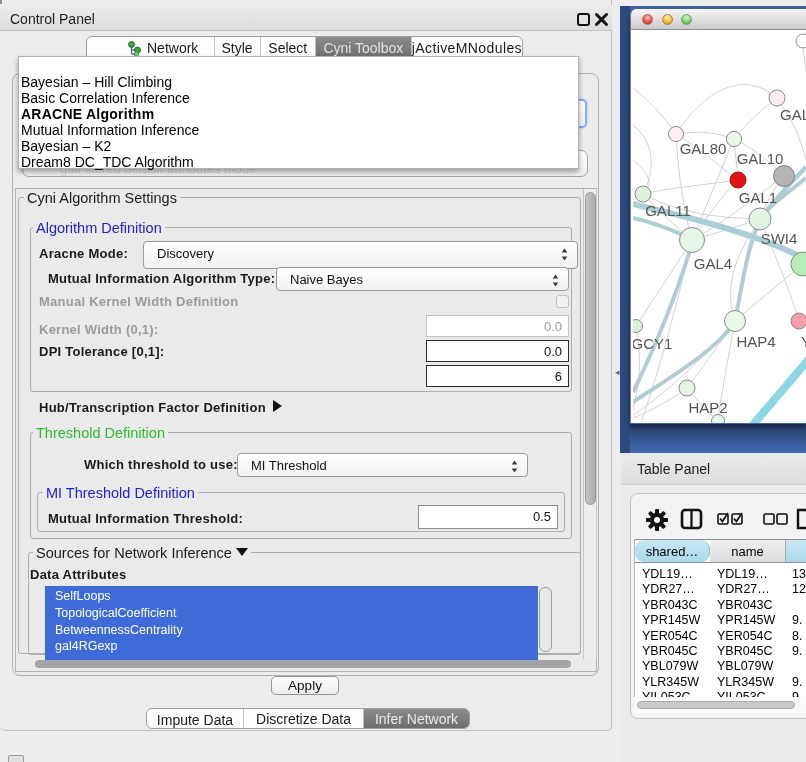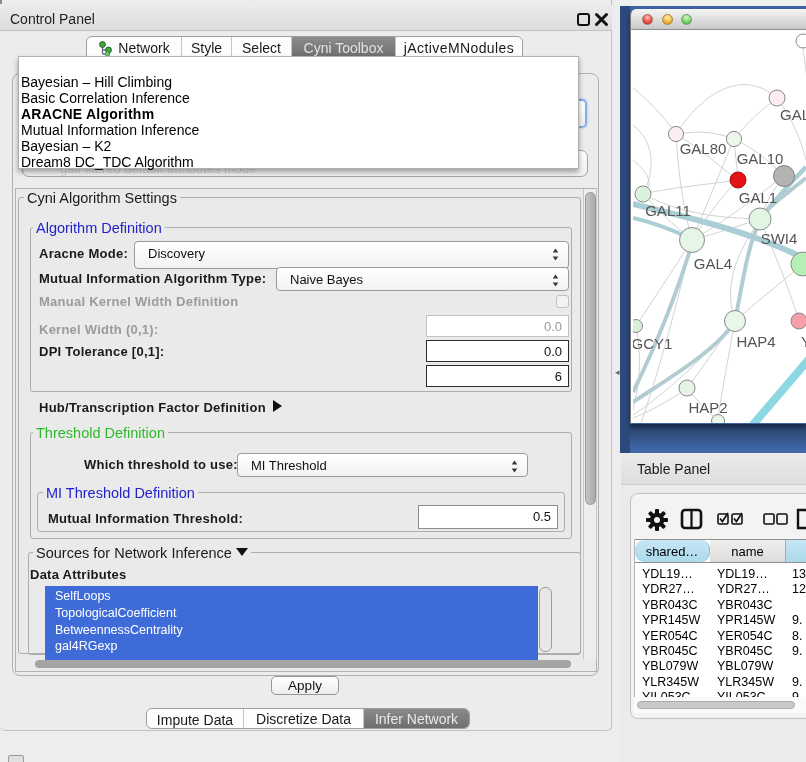--- a/index.html
+++ b/index.html
@@ -24,21 +24,21 @@
   <div class="abs" id="cp" style="left:0px;top:0px;width:612px;height:731px;background:#ececec;border-right:1px solid #c0c0c0;border-bottom:1px solid #c0c0c0;border-radius:0 0 5px 5px;">
 
     <div class="abs" style="left:0;top:5px;width:612px;height:26px;background:linear-gradient(#ebebeb,#dddddd);border-bottom:1px solid #c2c2c2;"></div>
     <div class="abs lbl" style="left:10px;top:11px;font-size:14px;color:#1e1e1e;">Control Panel</div>
     <div class="abs" style="left:577px;top:13px;width:13px;height:13px;border:2px solid #111;border-radius:3px;"></div>
     <svg class="abs" style="left:594px;top:12px;" width="15" height="15" viewBox="0 0 15 15">
         <path d="M2.5 2.5 L12.5 12.5 M12.5 2.5 L2.5 12.5" stroke="#111" stroke-width="3" stroke-linecap="round"></path>
       </svg>
 
     <div class="abs" id="toptabs" style="left:86px;top:36px;width:437px;height:23px;background:#fdfdfd;border:1px solid #9f9f9f;border-radius:6px 6px 0 0;overflow:hidden;display:flex;">
-      <div style="width:95px;height:100%;display:flex;align-items:center;justify-content:center;border-right:1px solid #c4c4c4;">
+      <div style="width:95px;height:100%;display:flex;align-items:center;border-right:1px solid #c4c4c4;margin-left:40px;">
         <svg width="16" height="16" viewBox="0 0 16 16" style="margin-right:4px;">
           <path d="M4.5 6 V14 M4.5 10 H9 M4.5 14 H8" stroke="#607080" stroke-width="1.3" fill="none"></path>
           <circle cx="4.5" cy="4.5" r="2.9" fill="#3fa83f" stroke="#1f6420" stroke-width="1"></circle>
           <circle cx="10.5" cy="10" r="2.9" fill="#3fa83f" stroke="#1f6420" stroke-width="1"></circle>
           <circle cx="9.5" cy="14" r="2.2" fill="#7cc87c" stroke="#3f8f3f" stroke-width="0.9"></circle>
         </svg>
         <span style="font-size:14px;color:#1a1a1a;">Network</span>
       </div>
       <div style="width:50px;height:100%;display:flex;align-items:center;justify-content:center;border-right:1px solid #c4c4c4;">
           <span style="font-size:14px;color:#1a1a1a;">Style</span>
@@ -62,29 +62,29 @@
     <div class="abs" style="left:12px;top:73px;width:587px;height:603px;border:1px solid #b0b0b0;border-radius:8px;"></div>
     <div class="abs" id="panel" style="left:15px;top:188px;width:582px;height:484px;background:#eaeaea;border:1px solid #b2b2b2;"></div>
 
     <div class="abs" style="left:18px;top:197px;width:563px;height:457px;border:1px solid #adadad;border-radius:3px;"></div>
     <div class="abs" style="left:24px;top:190px;background:#eaeaea;padding:0 3px;font-size:14.5px;color:#1a1a1a;white-space:nowrap;">Cyni Algorithm Settings</div>
 
     <div class="abs" style="left:30px;top:227px;width:542px;height:165px;border:1px solid #adadad;border-radius:3px;"></div>
     <div class="abs" style="left:33px;top:220px;background:#eaeaea;padding:0 3px;font-size:14.5px;color:#2222cc;white-space:nowrap;">Algorithm Definition</div>
 
     <div class="abs lbl b" style="left:39px;top:246px;">Aracne Mode:</div>
-    <div class="combo" style="left:134px;top:241px;width:435px;height:28px;padding-left:40px;">
+    <div class="combo" style="left:143px;top:241px;width:435px;height:28px;padding-left:40px;">
       <span class="tx">Discovery</span>
       <svg class="ar" width="7" height="13" viewBox="0 0 7 13">
           <path d="M3.5 0.5 L6.3 4.6 H0.7 Z" fill="#3a3a3a"></path>
           <path d="M3.5 12.5 L0.7 8.4 H6.3 Z" fill="#3a3a3a"></path>
         </svg>
     </div>
 
-    <div class="abs lbl b" style="left:39px;top:271px;text-align:right;">Mutual Information Algorithm Type:</div>
+    <div class="abs lbl b" style="left:48px;top:271px;text-align:right;">Mutual Information Algorithm Type:</div>
     <div class="combo" style="left:276px;top:267px;width:293px;height:24px;">
       <span class="tx">Naive Bayes</span>
       <svg class="ar" width="7" height="13" viewBox="0 0 7 13">
           <path d="M3.5 0.5 L6.3 4.6 H0.7 Z" fill="#3a3a3a"></path>
           <path d="M3.5 12.5 L0.7 8.4 H6.3 Z" fill="#3a3a3a"></path>
         </svg>
     </div>
 
     <div class="abs lbl b gray" style="left:39px;top:294px;">Manual Kernel Width Definition</div>
     <div class="abs" style="left:556px;top:295px;width:13px;height:13px;border:1px solid #c0c0c0;border-radius:3px;background:#f2f2f2;"></div>

